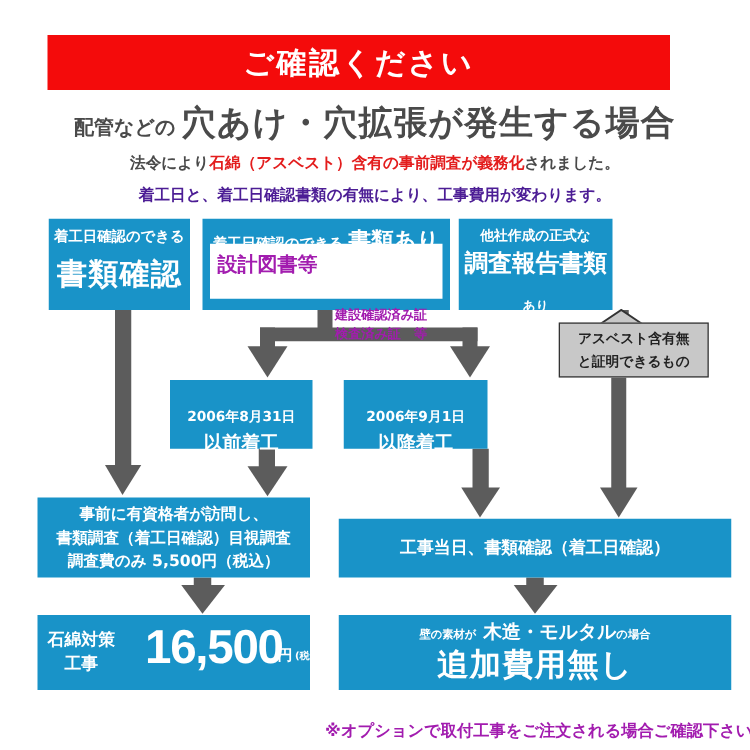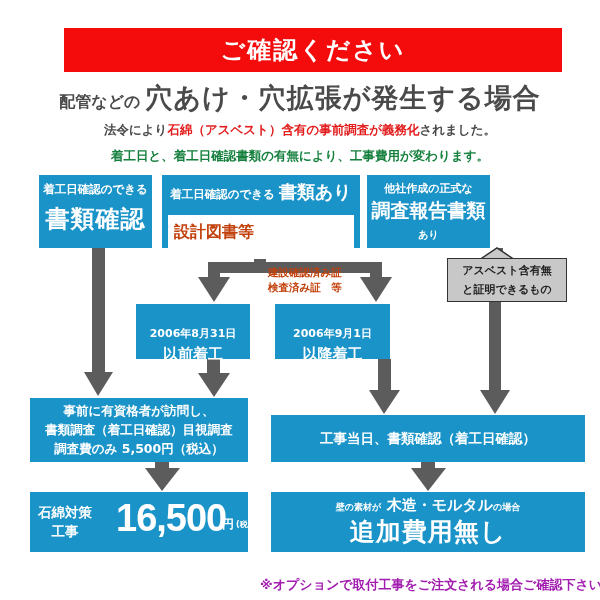--- a/index.html
+++ b/index.html
@@ -1,45 +1,45 @@
 <!DOCTYPE html>
 <html><head>
 <meta charset="utf-8">
 <style>
   * { box-sizing: border-box; margin: 0; padding: 0; }
   html, body { width: 600px; height: 600px; background: #ffffff; overflow: hidden; }
   body { position: relative; font-family: "DejaVu Sans", "Liberation Sans", sans-serif; color: #444; }
 
   .abs { position: absolute; }
-  .banner { left: 64px; top: 28px; width: 498px; height: 44px; background: #f40b0b;
+  .banner { left: 38px; top: 28px; width: 498px; height: 44px; background: #f40b0b;
             color: #fff; font-size: 24px; font-weight: bold; text-align: center; line-height: 44px; letter-spacing: 2px; }
   .headline { left: 0; top: 80px; width: 600px; text-align: center; color: #4a4a4a; white-space: nowrap; }
   .headline .small { font-size: 16px; font-weight: bold; }
   .headline .big { font-size: 27px; font-weight: bold; letter-spacing: 1px; }
   .line1 { left: 0; top: 122px; width: 600px; text-align: center; font-size: 12.5px; font-weight: bold; color: #4a4a4a; white-space: nowrap; }
   .line1 .red { color: #e31d1d; }
-  .line2 { left: 0; top: 148px; width: 600px; text-align: center; font-size: 12.5px; font-weight: bold; color: #15803d; white-space: nowrap; }
+  .line2 { left: 0; top: 148px; width: 600px; text-align: center; font-size: 12.5px; font-weight: bold; color: #4c1d95; white-space: nowrap; }
 
   .box { background: #1993c8; color: #fff; text-align: center; font-weight: bold; }
 
   .b1 { left: 39px; top: 175px; width: 113px; height: 73px; }
   .b1 .t1 { font-size: 11.5px; margin-top: 7px; white-space: nowrap; }
   .b1 .t2 { font-size: 24px; margin-top: 6px; letter-spacing: 1px; white-space: nowrap; }
 
   .b2 { left: 162px; top: 175px; width: 198px; height: 73px; }
   .b2 .hdr { font-size: 11.5px; margin-top: 5px; white-space: nowrap; }
   .b2 .hdr .lg { font-size: 18px; }
-  .b2 .inner { position: absolute; left: 6px; top: 40px; width: 186px; height: 44px; background: #fff; color: #c2410c; }
+  .b2 .inner { position: absolute; left: 6px; top: 20px; width: 186px; height: 44px; background: #fff; color: #a21caf; }
   .b2 .inner .l { position: absolute; left: 6px; top: 7px; font-size: 16px; font-weight: bold; white-space: nowrap; }
   .b2 .inner .r { position: absolute; left: 100px; top: 2px; font-size: 10.5px; font-weight: bold; line-height: 15px; text-align: left; white-space: nowrap; margin-top: 48px; }
 
   .b3 { left: 367px; top: 175px; width: 123px; height: 73px; }
   .b3 .t1 { font-size: 11px; margin-top: 6px; white-space: nowrap; }
   .b3 .t2 { font-size: 19px; margin-top: 2px; white-space: nowrap; }
-  .b3 .t3 { font-size: 10px; margin-top: 4px; }
+  .b3 .t3 { font-size: 10px; margin-top: 14px; }
 
   .callout { left: 447px; top: 258px; width: 120px; height: 44px; background: #c8c8c8; border: 1.5px solid #333;
              color: #222; font-size: 11px; font-weight: bold; text-align: center; line-height: 19px; padding-top: 2px; }
 
   .d1 { left: 136px; top: 304px; width: 114px; height: 55px; }
   .d2 { left: 275px; top: 304px; width: 115px; height: 55px; }
   .d1 .t1, .d2 .t1 { font-size: 11px; margin-top: 22px; white-space: nowrap; }
   .d1 .t2, .d2 .t2 { font-size: 15px; margin-top: 4px; white-space: nowrap; }
 
   .l1 { left: 30px; top: 398px; width: 218px; height: 64px; font-size: 12.5px; line-height: 19px; padding-top: 3px; white-space: nowrap; }

